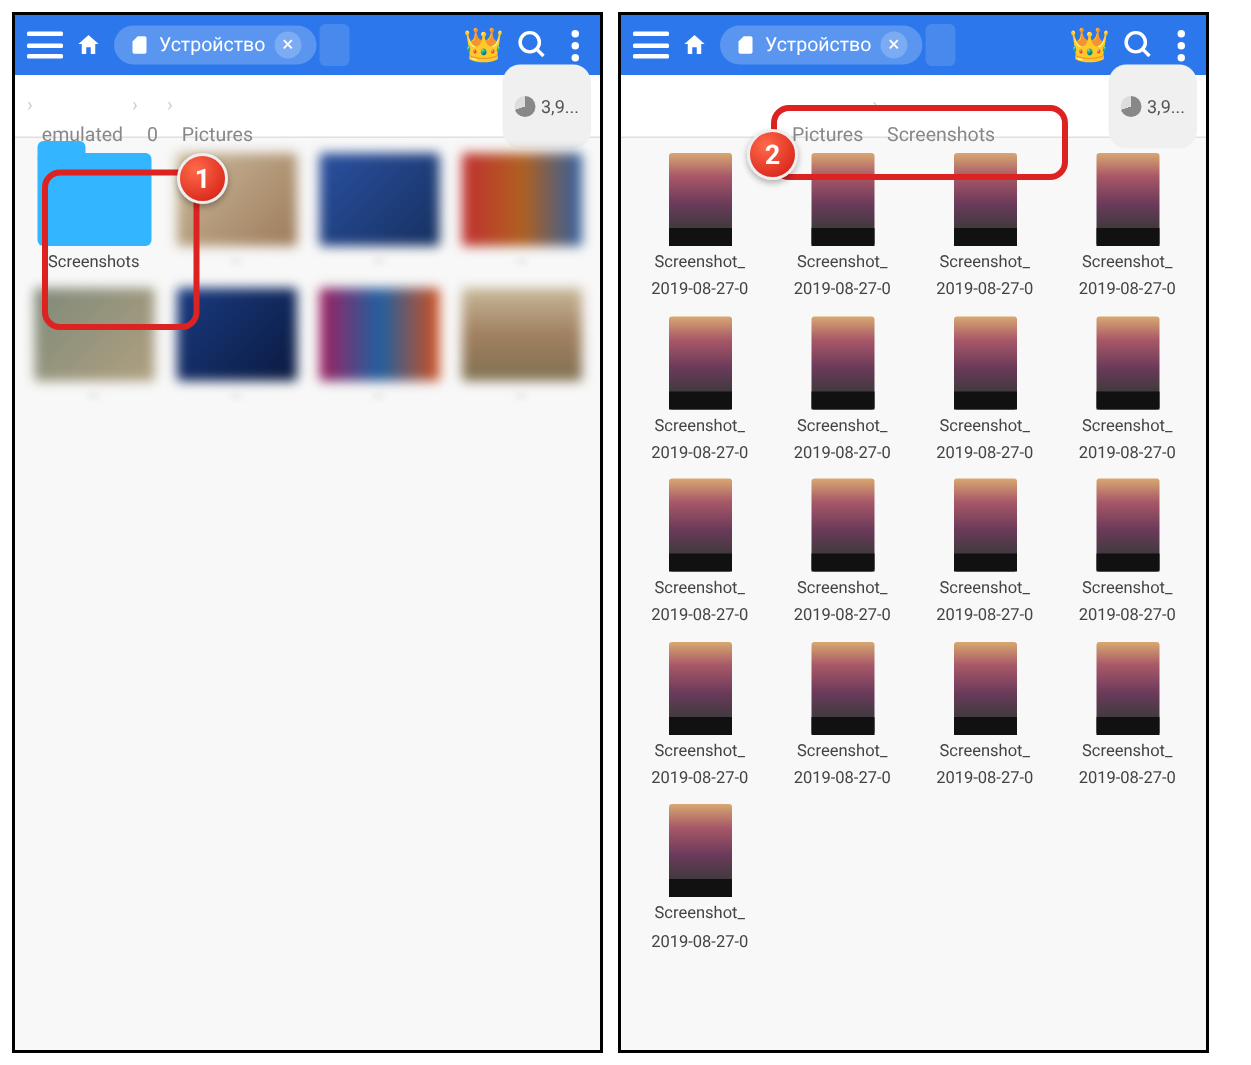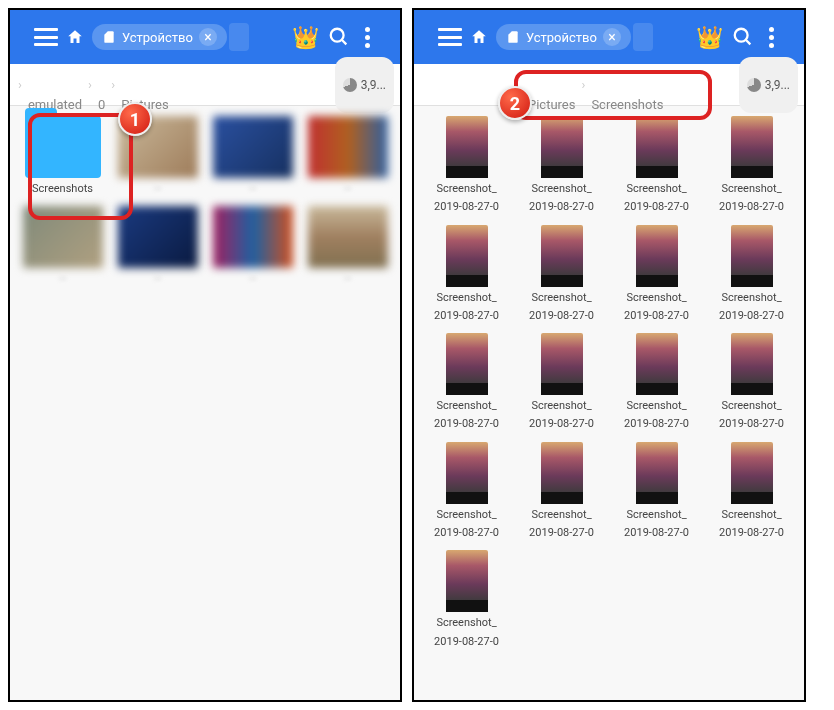--- a/index.html
+++ b/index.html
@@ -1,18 +1,18 @@
 <!DOCTYPE html>
 <html><head>
   <meta charset="utf-8">
   <style>
     * { margin: 0; padding: 0; box-sizing: border-box; }
     body { font-family: -apple-system, BlinkMacSystemFont, "Segoe UI", Roboto, sans-serif; background: #fff; display: flex; gap: 10px; padding: 8px; }
     .screen { width: 394px; height: 694px; border: 2px solid #000; background: #f8f8f8; overflow: hidden; display: flex; flex-direction: column; }
-    .toolbar { background: #2d77ec; height: 54px; display: flex; align-items: center; padding: 0 24px; gap: 8px; }
+    .toolbar { background: #2d77ec; height: 40px; display: flex; align-items: center; padding: 0 8px; gap: 8px; }
     .menu-lines { width: 24px; height: 18px; display: flex; flex-direction: column; justify-content: space-between; }
     .menu-lines span { height: 3px; background: #fff; border-radius: 1px; }
     .home-icon { width: 18px; height: 18px; }
     .tab-region { display: flex; align-items: center; gap: 2px; flex: 1; }
     .tab { background: #5a96f0; border-radius: 16px; padding: 4px 10px; display: flex; align-items: center; gap: 6px; color: #fff; font-size: 13px; }
     .tab-icon { width: 14px; height: 14px; }
     .tab-close { width: 18px; height: 18px; border-radius: 50%; background: #7aabf3; display: flex; align-items: center; justify-content: center; color: #fff; font-size: 14px; line-height: 1; }
     .faded-tab { width: 20px; height: 28px; background: #5a96f0; border-radius: 4px; opacity: 0.6; }
     .crown { font-size: 22px; }
     .search-icon { width: 22px; height: 22px; }

